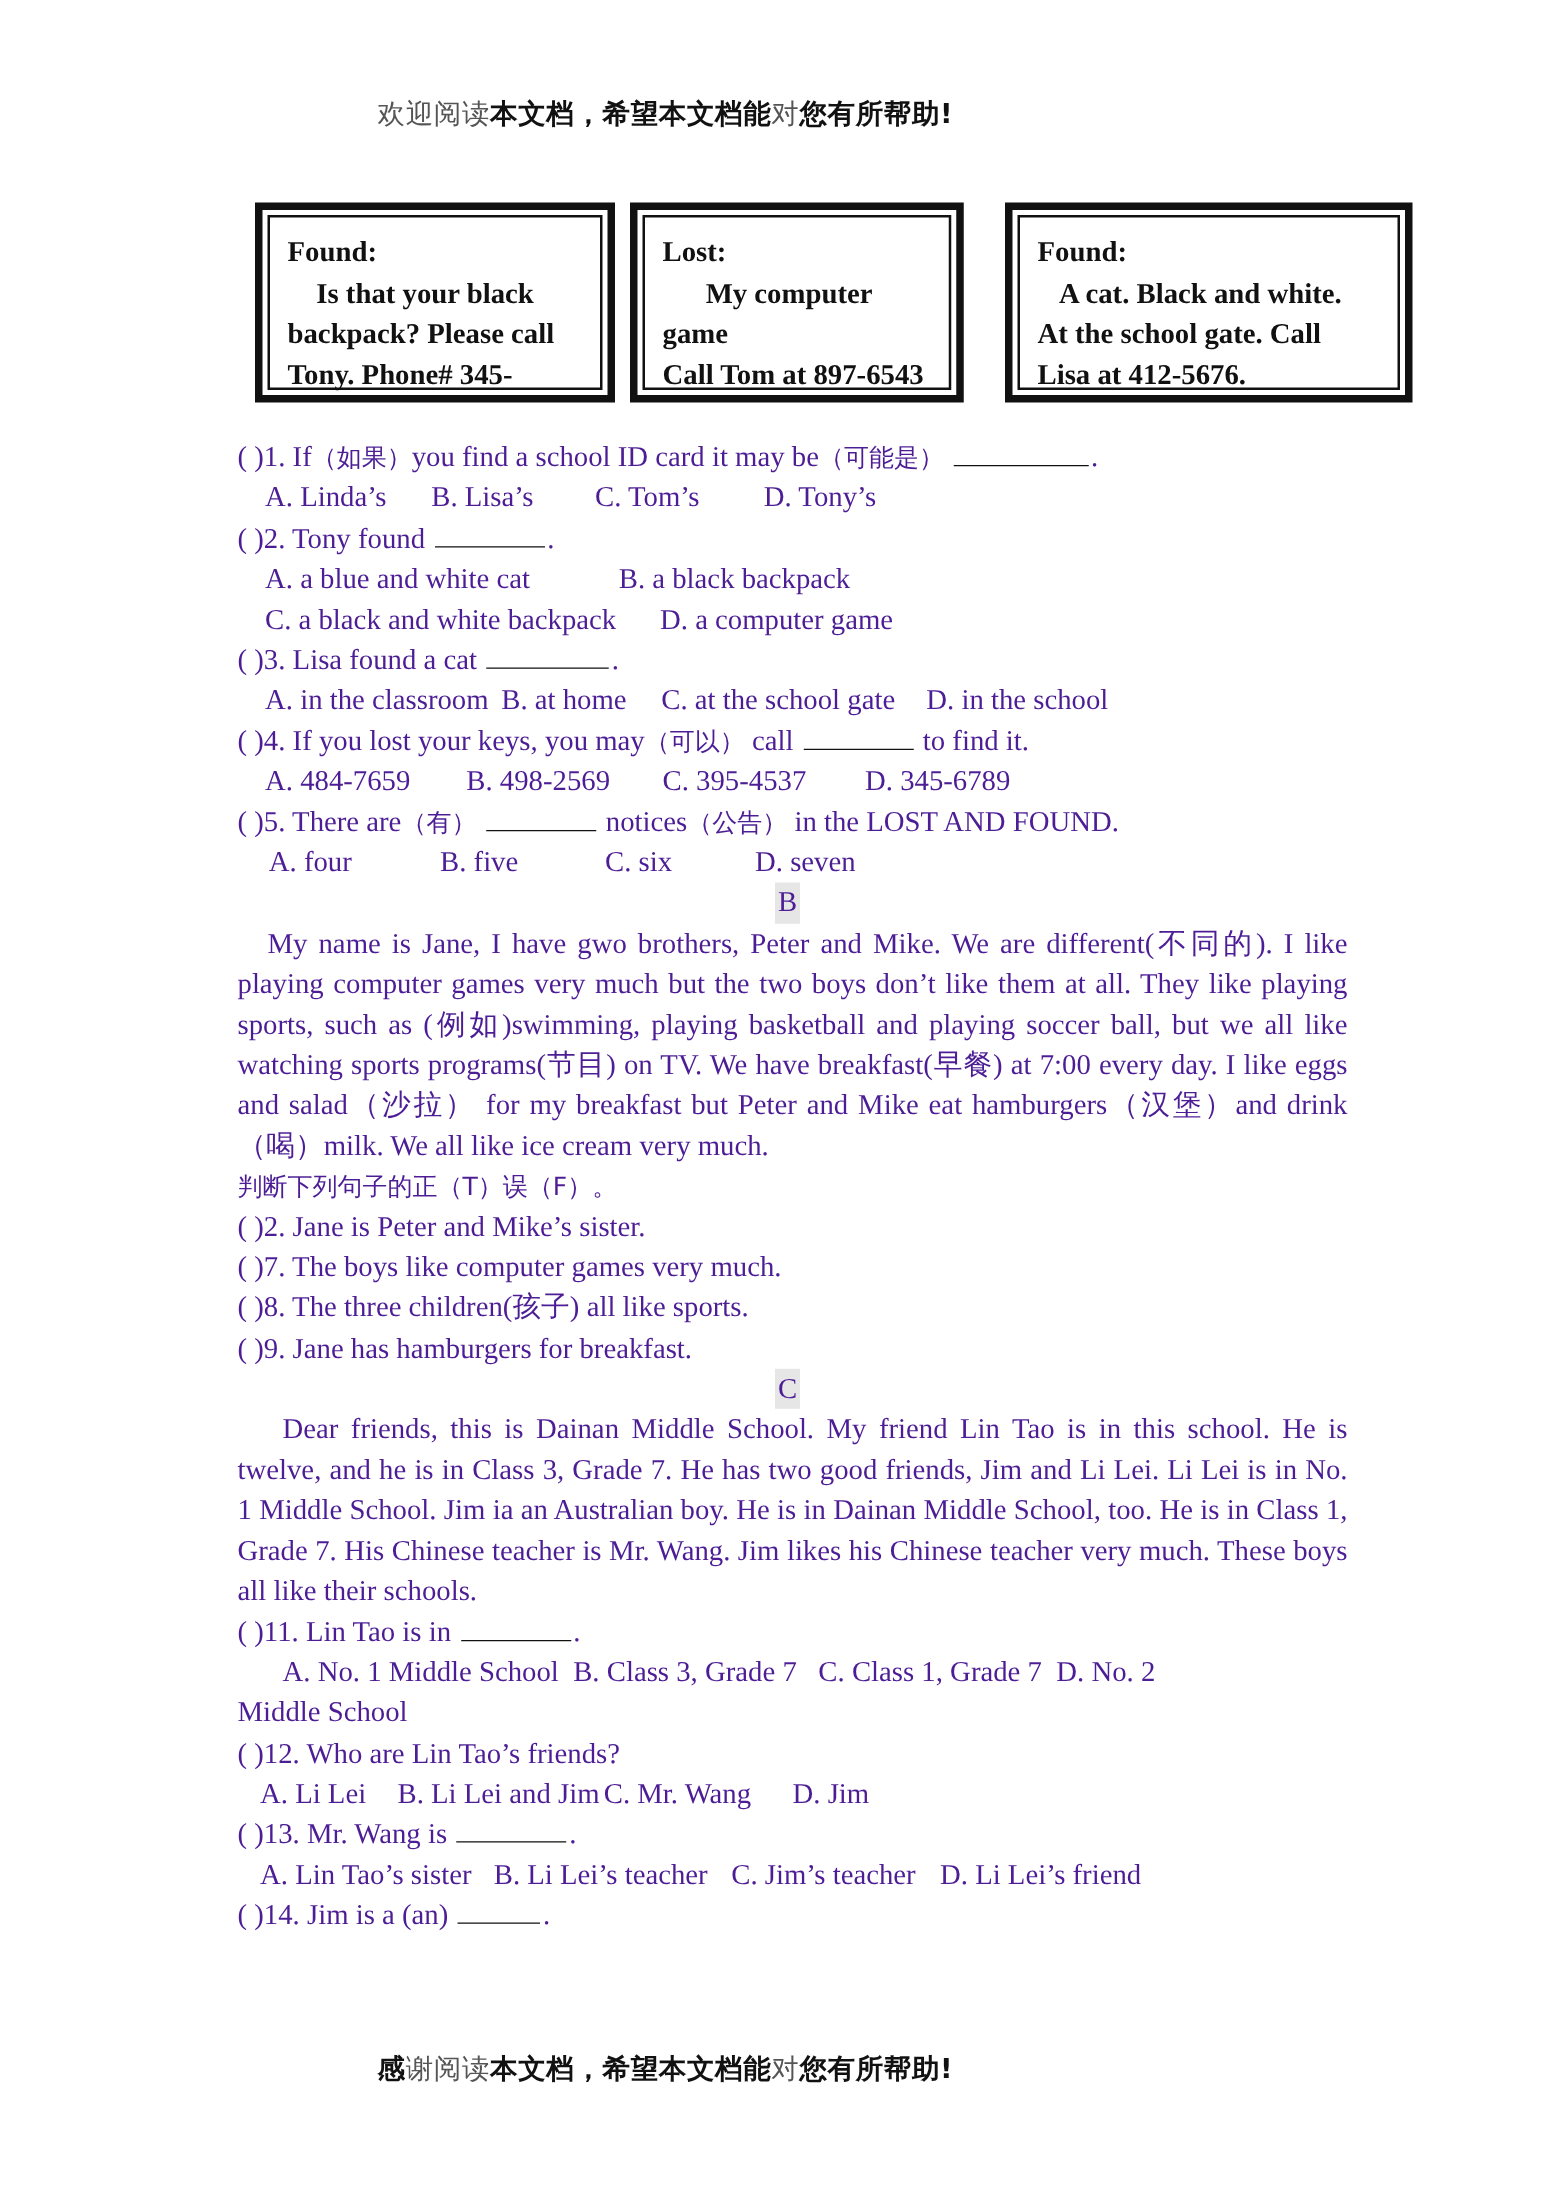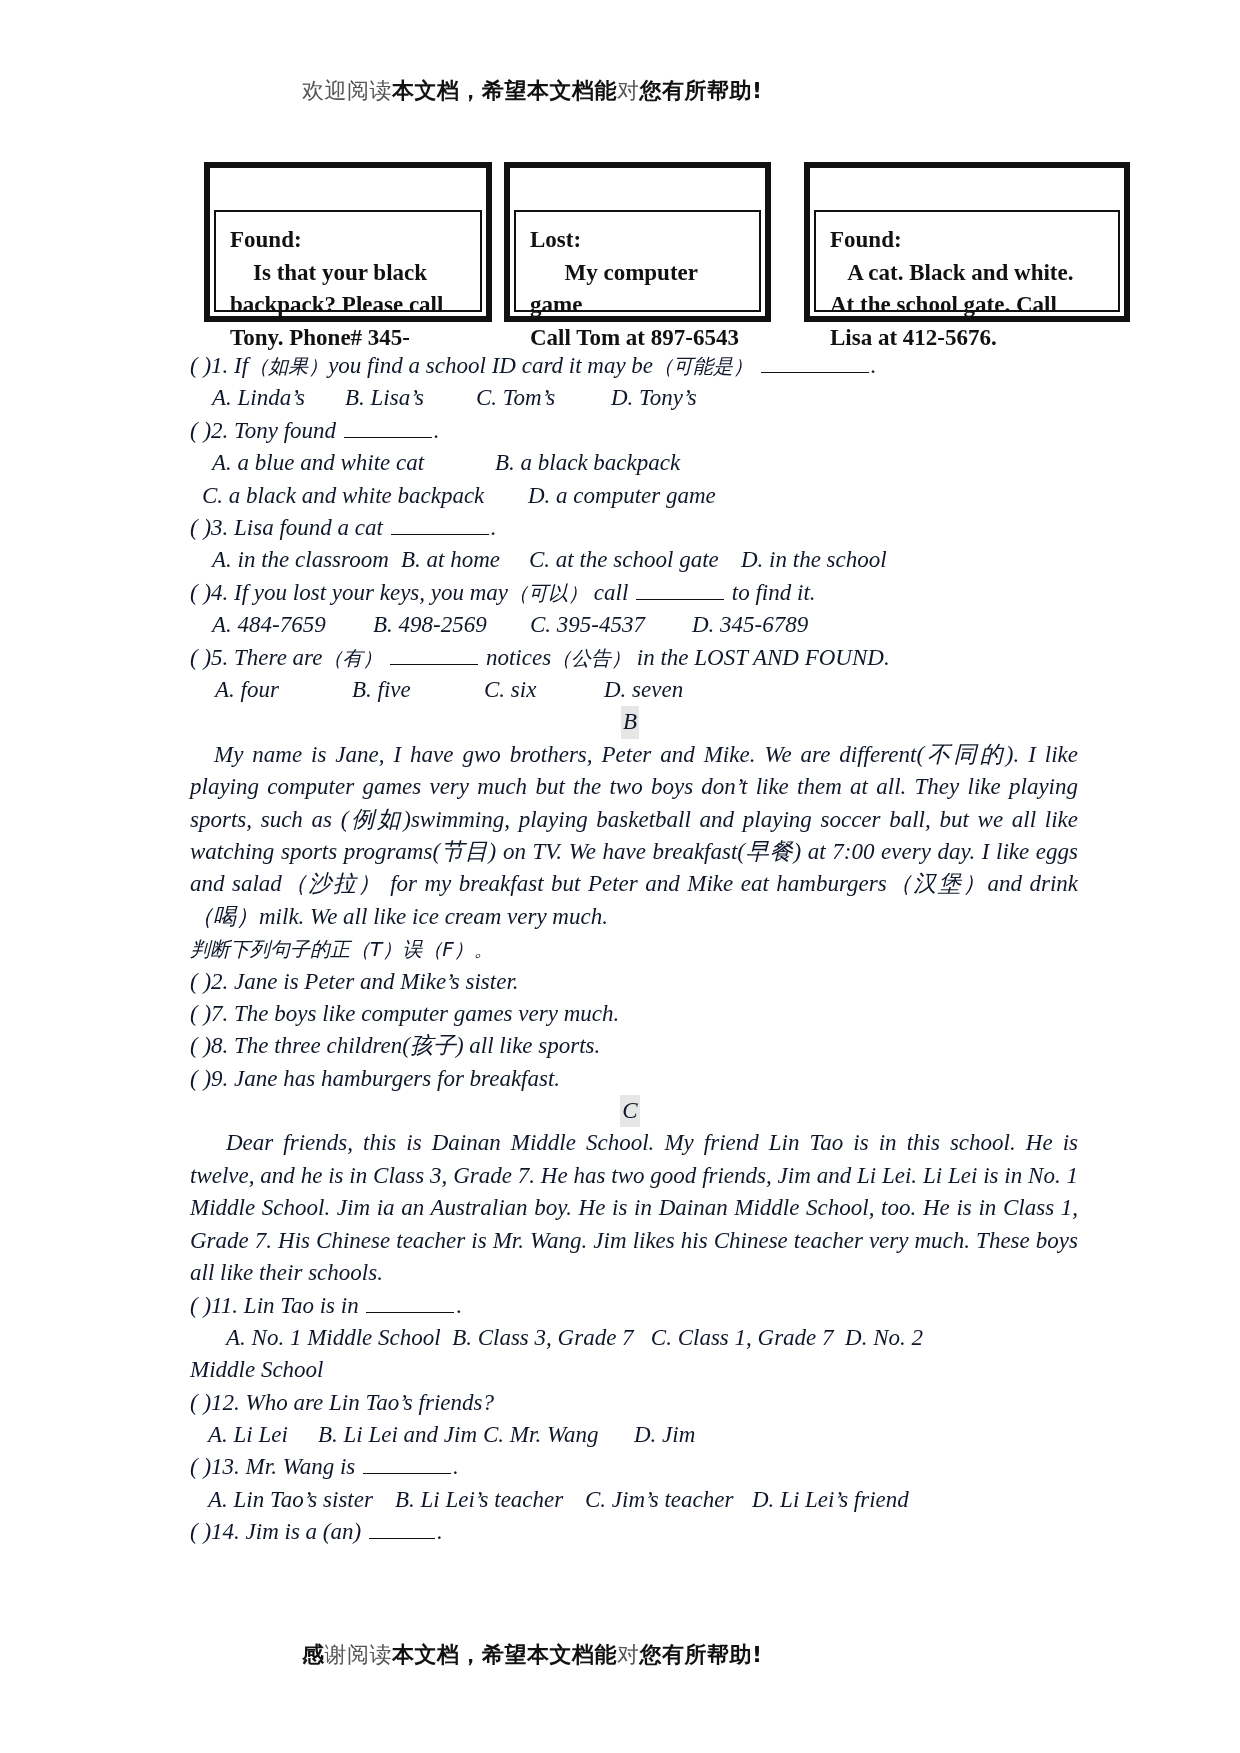--- a/index.html
+++ b/index.html
@@ -15,32 +15,32 @@
 
     .notices { position: absolute; top: 162px; left: 204px; width: 926px; height: 160px; }
     .notice {
       position: absolute; top: 0; height: 160px;
       border: 6px solid #111; box-sizing: border-box; background: #fff;
     }
     .notice .inner {
       position: absolute; inset: 4px; border: 2px solid #111;
       padding: 12px 14px 0 14px; box-sizing: border-box;
       font-family: "Liberation Serif", "DejaVu Serif", serif; font-weight: bold;
-      font-size: 23px; line-height: 32.5px; color: #111; margin-top: 38px;
+      font-size: 23px; line-height: 32.5px; color: #111;
     }
     .notice .title { display: block; }
     .notice .body { display: block; white-space: pre-wrap; }
     .notice-1 { left: 0; width: 288px; }
     .notice-2 { left: 300px; width: 267px; }
     .notice-3 { left: 600px; width: 326px; }
 
     .content {
       position: absolute; left: 190px; top: 350px; width: 880px;
       font-family: "Liberation Serif", "DejaVu Serif", serif;
-      font-size: 23px; line-height: 32.4px; color: #0f172a; font-style: italic;
+      font-size: 23px; line-height: 32.4px; color: #4c1d95;
     }
     .line { white-space: pre; height: 32.4px; }
     .opt { position: relative; }
     .opt span { position: absolute; top: 0; white-space: pre; }
     .blank { display: inline-block; border-bottom: 1.5px solid #111; height: 22px; vertical-align: baseline; margin: 0 2px; }
     .center { text-align: center; }
     .section-label { display: inline-block; background: #e6e6e6; padding: 0 2px; }
     .para { white-space: normal; text-indent: 24px; text-align: justify; }
     .cn { font-family: "DejaVu Sans", sans-serif; font-size: 20px; }
   </style>
@@ -89,21 +89,21 @@
     <span style="left:286px">C. Tom’s</span>
     <span style="left:421px">D. Tony’s</span>
   </div>
 
   <div class="line"><span>( )2. Tony found</span> <span class="blank" style="width:88px"></span><span>.</span></div>
   <div class="line opt">
     <span style="left:22px">A. a blue and white cat</span>
     <span style="left:305px">B. a black backpack</span>
   </div>
   <div class="line opt">
-    <span style="left:12px">C. a black and white backpack</span>
+    <span style="left:22px">C. a black and white backpack</span>
     <span style="left:338px">D. a computer game</span>
   </div>
 
   <div class="line"><span>( )3. Lisa found a cat</span> <span class="blank" style="width:98px"></span><span>.</span></div>
   <div class="line opt">
     <span style="left:22px">A. in the classroom</span>
     <span style="left:211px">B. at home</span>
     <span style="left:339px">C. at the school gate</span>
     <span style="left:551px">D. in the school</span>
   </div>

